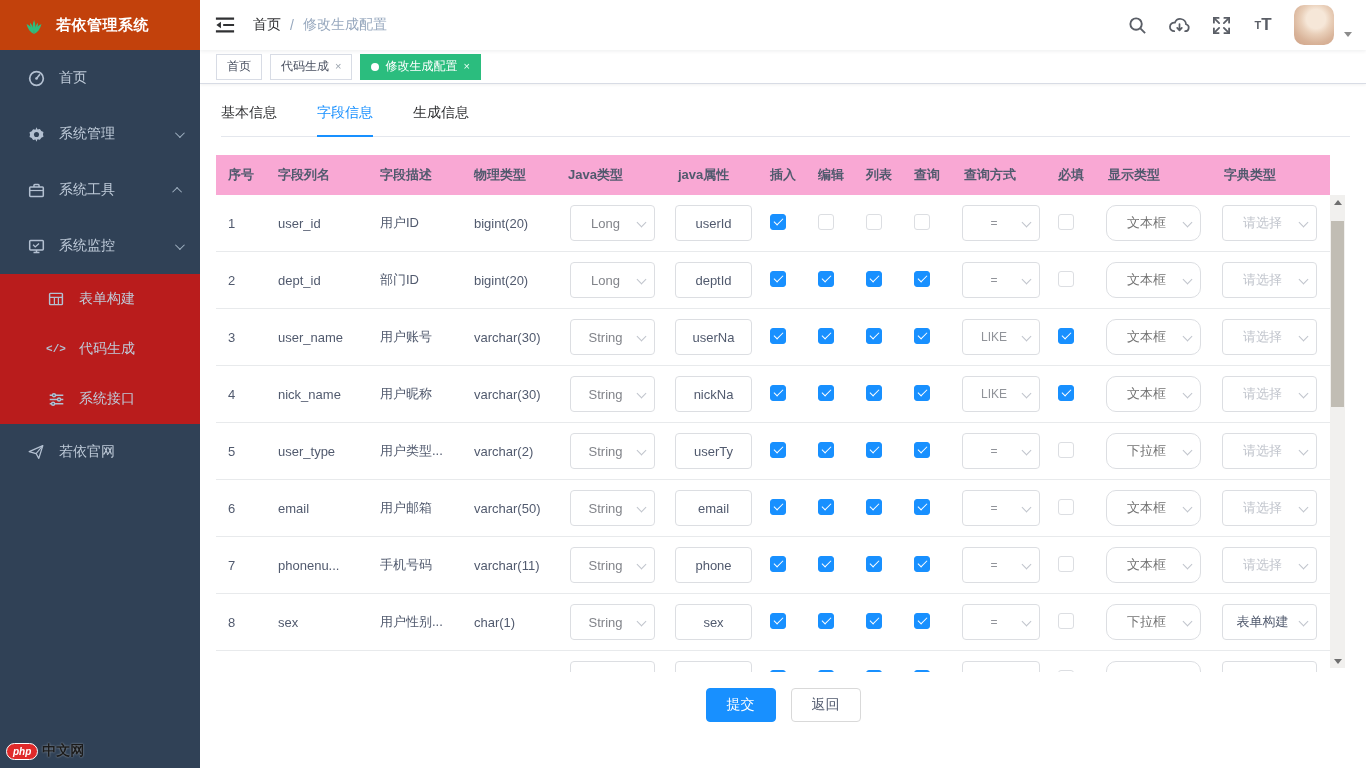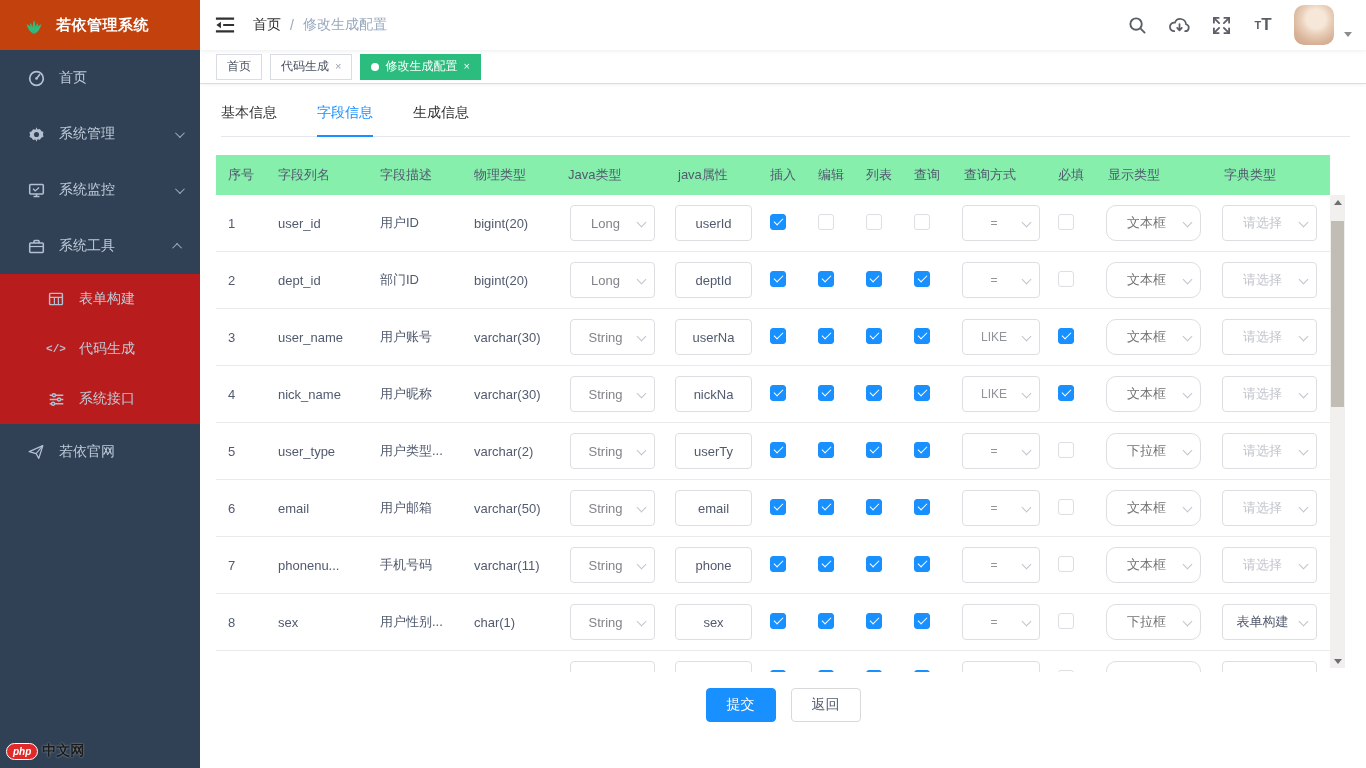--- a/index.html
+++ b/index.html
@@ -45,21 +45,21 @@
   
   .content { position:absolute; left:0; top:84px; width:1166px; height:684px; background:#fff; }
   .tabs { position:absolute; left:21px; top:20px; right:16px; display:flex; gap:40px; border-bottom:1px solid #e4e7ed; }
   .tab { font-size:14px; color:#303133; padding-bottom:14px; cursor:pointer; position:relative; }
   .tab.active { color:#1890ff; }
   .tab.active::after { content:""; position:absolute; left:0; right:0; bottom:-1px; height:2px; background:#1890ff; }
 
   
   .table { position:absolute; left:16px; top:71px; width:1114px; }
   .grid-row { display:grid; grid-template-columns:50px 102px 94px 94px 110px 96px 48px 48px 48px 46px 98px 46px 116px 118px; align-items:center; }
-  .thead { height:40px; background:#86efac; color:#515a6e; font-size:13px; font-weight:400; }
+  .thead { height:40px; background:#f9a8d4; color:#515a6e; font-size:13px; font-weight:700; }
   .thead .hc { padding-left:12px; white-space:nowrap; }
   .thead .hc.cbh { padding-left:8px; }
   .tbody { height:477px; overflow:hidden; }
   .row { height:57px; border-bottom:1px solid #e8eaec; color:#515a6e; font-size:13px; }
   .c { padding-left:12px; white-space:nowrap; overflow:hidden; }
   .c.ctl { padding-left:10px; } .c.ctl-java { padding-left:14px; } .c.ctl-prop { padding-left:9px; }
   .c.cbc { padding-left:8px; }
 
   .sel { position:relative; height:36px; border:1px solid #dcdee2; border-radius:4px; background:#fff; display:flex; align-items:center; justify-content:center; padding:0 22px 0 8px; cursor:pointer; }
   .sel .txt { white-space:nowrap; overflow:hidden; max-width:100%; }
@@ -135,39 +135,39 @@
             <circle cx="10" cy="10" r="3" fill="#304156"></circle>
           </svg>
       </span>
       <span>系统管理</span>
       <i class="mi-arrow arr-down"></i>
     </div>
 
     <div class="menu-item">
       <span class="mi-icon">
         <svg width="17" height="17" viewBox="0 0 20 20">
+            <rect x="2" y="6" width="16" height="11" rx="1" fill="none" stroke="#b3c0d1" stroke-width="1.8"></rect>
+            <path d="M7 6V4a1 1 0 0 1 1-1h4a1 1 0 0 1 1 1v2" fill="none" stroke="#b3c0d1" stroke-width="1.8"></path>
+            <path d="M2 10h16" stroke="#b3c0d1" stroke-width="1.4"></path>
+          </svg>
+      </span>
+      <span>系统工具</span>
+      <i class="mi-arrow arr-up"></i>
+    </div>
+
+    <div class="menu-item">
+      <span class="mi-icon">
+        <svg width="17" height="17" viewBox="0 0 20 20">
             <rect x="2" y="3" width="16" height="11" rx="1" fill="none" stroke="#b3c0d1" stroke-width="1.8"></rect>
             <path d="M6 8l2.5 2.5L13 6.5" fill="none" stroke="#b3c0d1" stroke-width="1.6"></path>
             <path d="M10 14v3M6.5 17h7" stroke="#b3c0d1" stroke-width="1.8"></path>
           </svg>
       </span>
       <span>系统监控</span>
       <i class="mi-arrow arr-down"></i>
-    </div>
-
-    <div class="menu-item">
-      <span class="mi-icon">
-        <svg width="17" height="17" viewBox="0 0 20 20">
-            <rect x="2" y="6" width="16" height="11" rx="1" fill="none" stroke="#b3c0d1" stroke-width="1.8"></rect>
-            <path d="M7 6V4a1 1 0 0 1 1-1h4a1 1 0 0 1 1 1v2" fill="none" stroke="#b3c0d1" stroke-width="1.8"></path>
-            <path d="M2 10h16" stroke="#b3c0d1" stroke-width="1.4"></path>
-          </svg>
-      </span>
-      <span>系统工具</span>
-      <i class="mi-arrow arr-up"></i>
     </div>
 
     <div class="submenu">
       <div class="menu-item">
         <span class="mi-icon">
           <svg width="16" height="16" viewBox="0 0 20 20">
               <rect x="2" y="3" width="16" height="14" rx="1" fill="none" stroke="#b3c0d1" stroke-width="1.8"></rect>
               <path d="M2 8h16M8 8v9M13 8v9" stroke="#b3c0d1" stroke-width="1.5"></path>
             </svg>
         </span>

